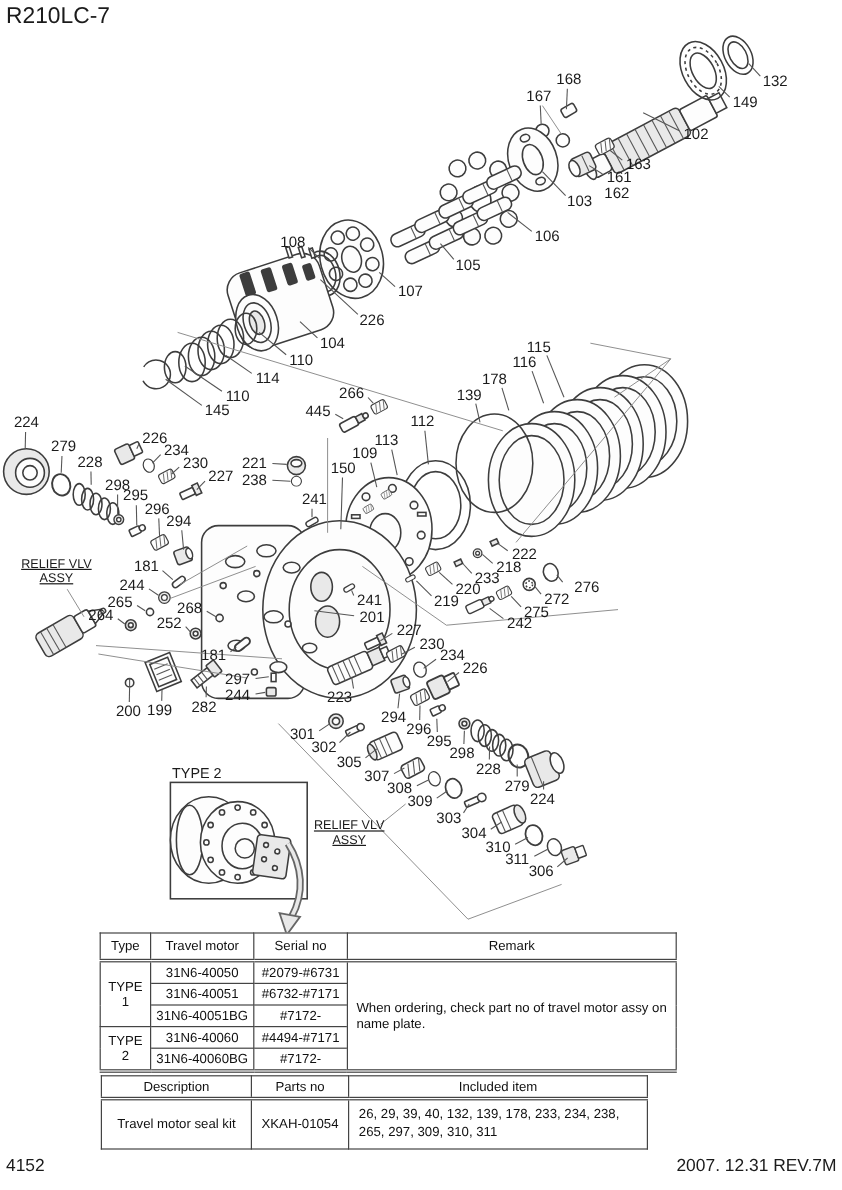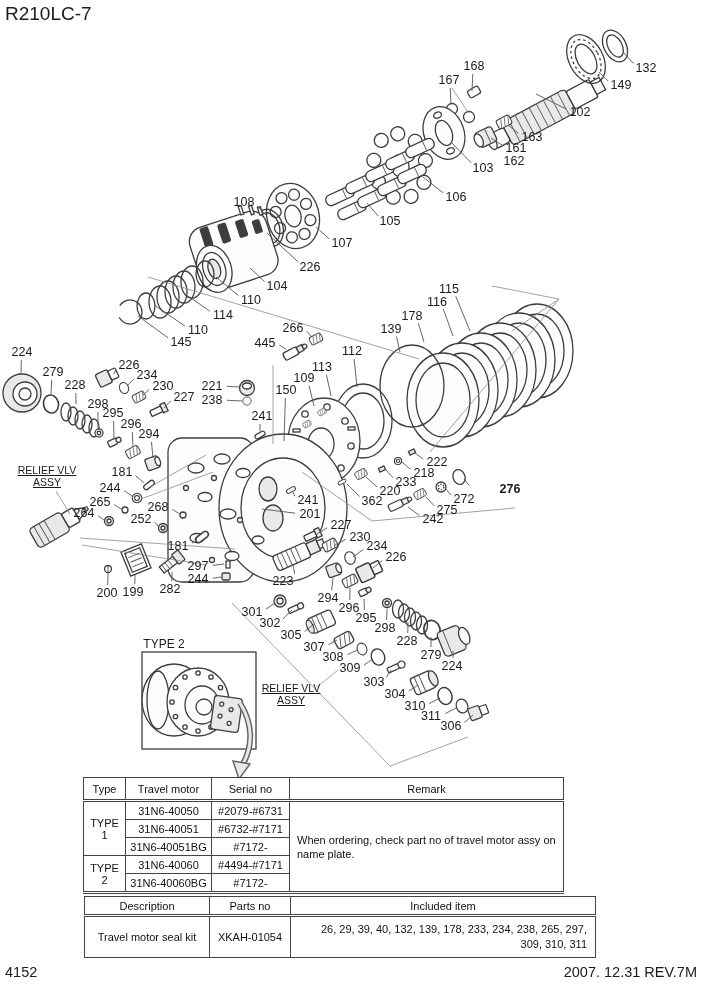--- a/index.html
+++ b/index.html
@@ -19,21 +19,21 @@
   .co.sm{font-size:10.5px;text-decoration:underline;}
   .co.sm2{font-size:12px;}
   .tbl{position:absolute;border-collapse:collapse;font-size:11px;color:#111;table-layout:fixed;background:#fff;}
   .tbl th,.tbl td{border:1px solid #444;text-align:center;font-weight:normal;padding:1px 3px;}
   .tbl thead th{border-bottom:3px double #444;height:19px;}
   #t1 td{height:15px;}
   #t1 .remark{text-align:left;padding:0 7px;line-height:14px;}
   .bb{border-bottom:3px double #444 !important;}
   #t2 th{height:15px;}
   #t2 td{height:36px;}
-  #t2 .incl{text-align:right;padding:2px 8px;line-height:15px;}
+  #t2 .incl{text-align:left;padding:2px 8px;line-height:15px;}
   .pageno{position:absolute;left:5px;top:964px;font-size:14.5px;}
   .rev{position:absolute;right:5px;top:964px;font-size:14.5px;}
 </style>
 </head>
 <body>
 
 <div class="page">
 
   <div class="model">R210LC-7</div>
 
@@ -586,23 +586,23 @@
       <span class="co" style="left: 113px; top: 413px;">295</span>
       <span class="co" style="left: 131px; top: 424px;">296</span>
       <span class="co" style="left: 149px; top: 434px;">294</span>
       <span class="co" style="left: 212px; top: 386px;">221</span>
       <span class="co" style="left: 212px; top: 400px;">238</span>
       <span class="co" style="left: 262px; top: 416px;">241</span>
       <span class="co" style="left: 437px; top: 462px;">222</span>
       <span class="co" style="left: 424px; top: 473px;">218</span>
       <span class="co" style="left: 406px; top: 482px;">233</span>
       <span class="co" style="left: 390px; top: 491px;">220</span>
-      <span class="co" style="left: 372px; top: 501px;">362</span>
+      <span class="co" style="left: 372px; top: 501px;">219</span>
       <span class="co" style="left: 433px; top: 519px;">242</span>
-      <span class="co" style="left: 510px; top: 489px; font-weight: bold;">276</span>
+      <span class="co" style="left: 489px; top: 489px;">276</span>
       <span class="co" style="left: 464px; top: 499px;">272</span>
       <span class="co" style="left: 447px; top: 510px;">275</span>
       <span class="co" style="left: 122px; top: 472px;">181</span>
       <span class="co" style="left: 110px; top: 488px;">244</span>
       <span class="co" style="left: 100px; top: 502px;">265</span>
       <span class="co" style="left: 84px; top: 513px;">264</span>
       <span class="co" style="left: 158px; top: 507px;">268</span>
       <span class="co" style="left: 141px; top: 519px;">252</span>
       <span class="co" style="left: 178px; top: 546px;">181</span>
       <span class="co" style="left: 198px; top: 566px;">297</span>
@@ -677,21 +677,21 @@
           <td>31N6-40060</td>
           <td>#4494-#7171</td>
         </tr>
         <tr>
           <td class="bb">31N6-40060BG</td>
           <td class="bb">#7172-</td>
         </tr>
       </tbody>
     </table>
 
-  <table id="t2" class="tbl" style="left:84px;top:896px;width:512px;padding-left:32px;">
+  <table id="t2" class="tbl" style="left:84px;top:896px;width:456px;padding-left:32px;">
     <colgroup>
         <col style="width:125px">
         <col style="width:81px">
         <col>
       </colgroup>
   <thead>
         <tr>
           <th>Description</th>
           <th>Parts no</th>
           <th>Included item</th>

